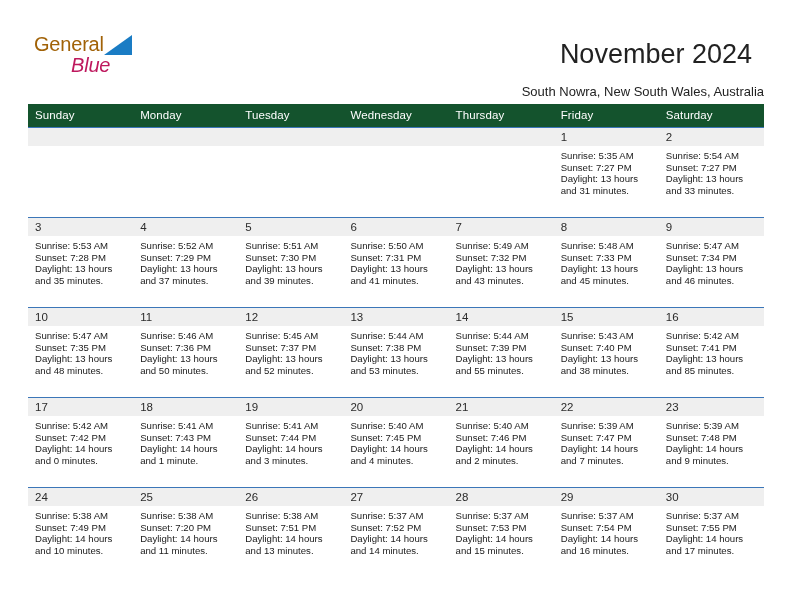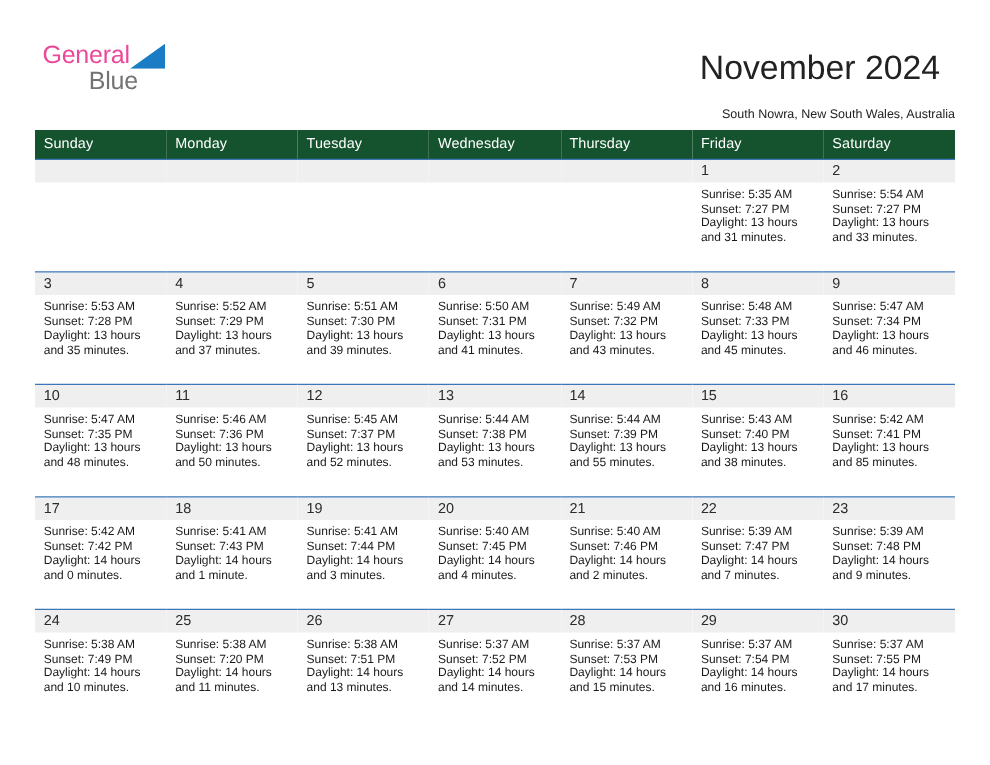--- a/index.html
+++ b/index.html
@@ -41,59 +41,60 @@
     line-height: 1;
   }
   .logo-row-1 {
     display: flex;
     align-items: flex-start;
     height: 22px;
   }
   .logo-general {
     font-size: 20px;
     letter-spacing: -0.2px;
-    color: #ec4899;
+    color: #a16207;
     font-family: "Liberation Sans", sans-serif;
     line-height: 21px;
   }
   .logo-triangle {
     width: 28px;
     height: 20px;
     margin-left: 0px;
     margin-top: 1px;
   }
   .logo-row-2 {
     text-align: left;
     padding-left: 37px;
     margin-top: -2px;
   }
   .logo-blue {
     font-size: 20px;
-    color: #737373;
+    color: #be185d;
     letter-spacing: -0.2px;
     line-height: 22px;
+    font-style: italic;
   }
 
   .title-block {
     position: absolute;
     right: 0;
     top: 0;
     text-align: right;
     width: 520px;
   }
   .cal-title {
     font-size: 27px;
     color: #222222;
     font-weight: normal;
     line-height: 32px;
     letter-spacing: 0px;
     margin: 12px;
   }
   .cal-subtitle {
-    font-size: 10px;
+    font-size: 13px;
     color: #222222;
     line-height: 20px;
     margin-top: 8px;
   }
 
   
   .calendar {
     position: absolute;
     left: 28px;
     top: 104px;

